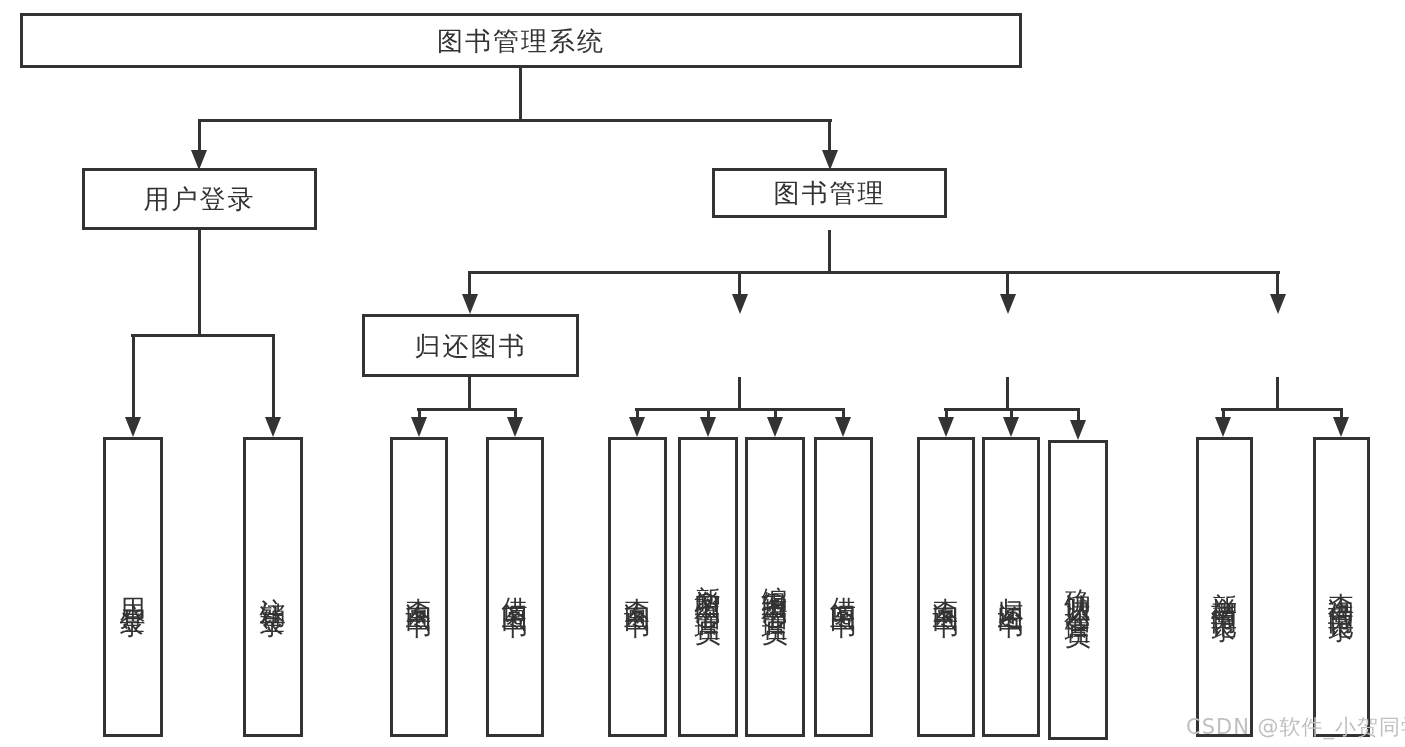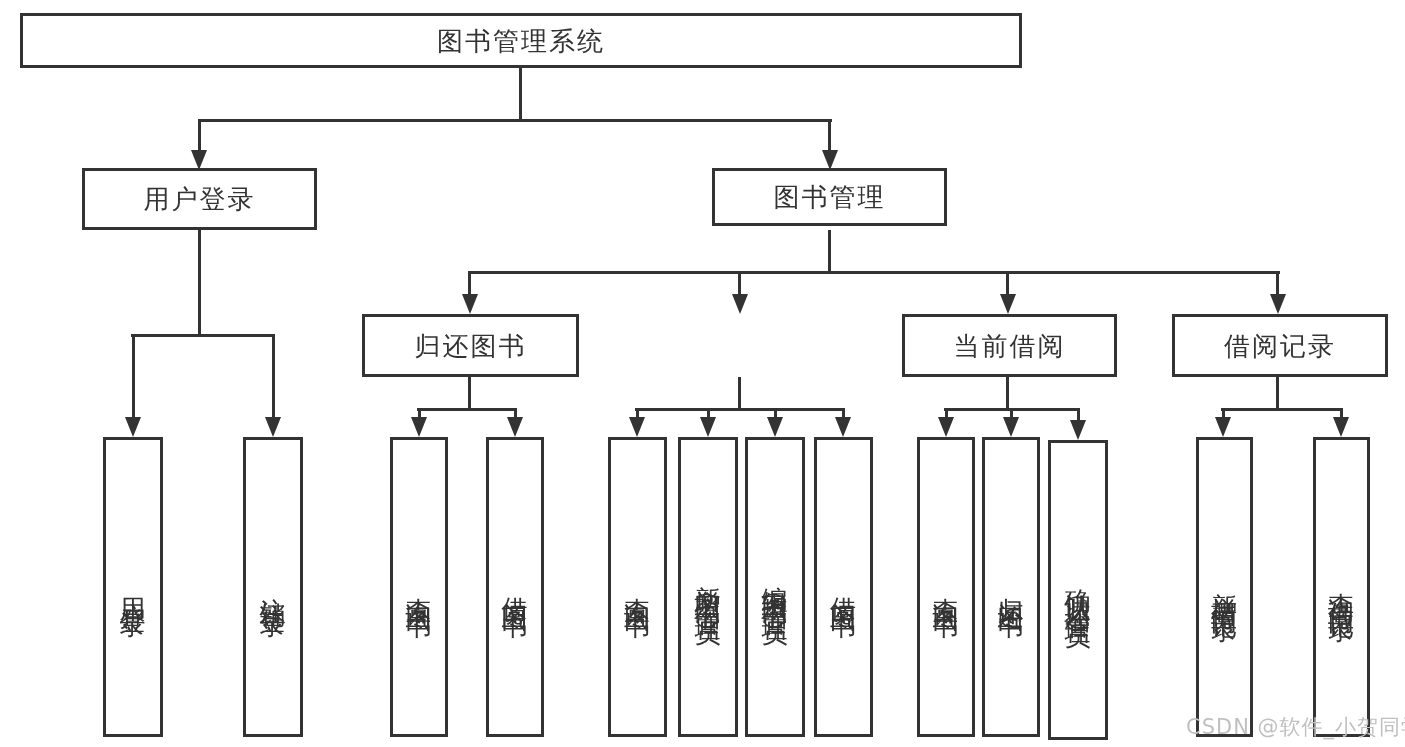--- a/index.html
+++ b/index.html
@@ -95,32 +95,26 @@
   <div class="vline" style="left:1340px;top:410px;height:9px"></div>
   <div class="arrow" style="left:1333px;top:417px"></div>
 
   <div class="box h" style="left:20px;top:13px;width:1002px;height:55px">
     <span>图书管理系统</span>
   </div>
 
   <div class="box h" style="left:82px;top:168px;width:235px;height:62px">
     <span>用户登录</span>
   </div>
-  <div class="box h" style="left:712px;top:168px;width:235px;height:58px">
+  <div class="box h" style="left:712px;top:168px;width:235px;height:50px">
     <span>图书管理</span>
   </div>
 
   <div class="box h" style="left:362px;top:314px;width:217px;height:63px">
     <span>归还图书</span>
-  </div>
-  <div class="box h" style="left:902px;top:314px;width:215px;height:63px">
-    <span>当前借阅</span>
-  </div>
-  <div class="box h" style="left:1172px;top:314px;width:216px;height:63px">
-    <span>借阅记录</span>
   </div>
 
   <div class="box v" style="left:103px;top:437px;width:60px;height:300px">
     <span>用户登录</span>
   </div>
   <div class="box v" style="left:243px;top:437px;width:60px;height:300px">
     <span>注销登录</span>
   </div>
 
   <div class="box v" style="left:390px;top:437px;width:58px;height:300px">

